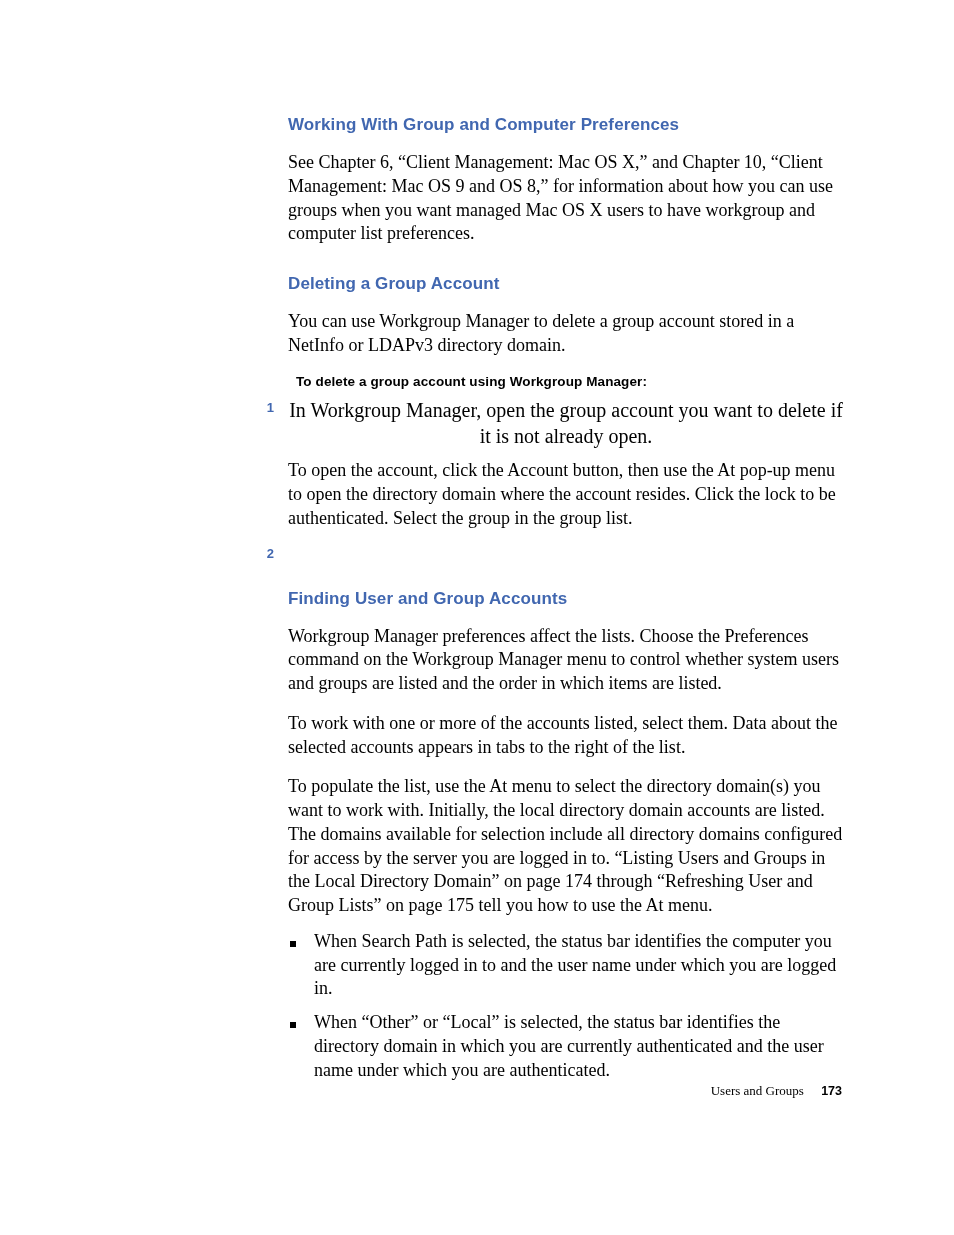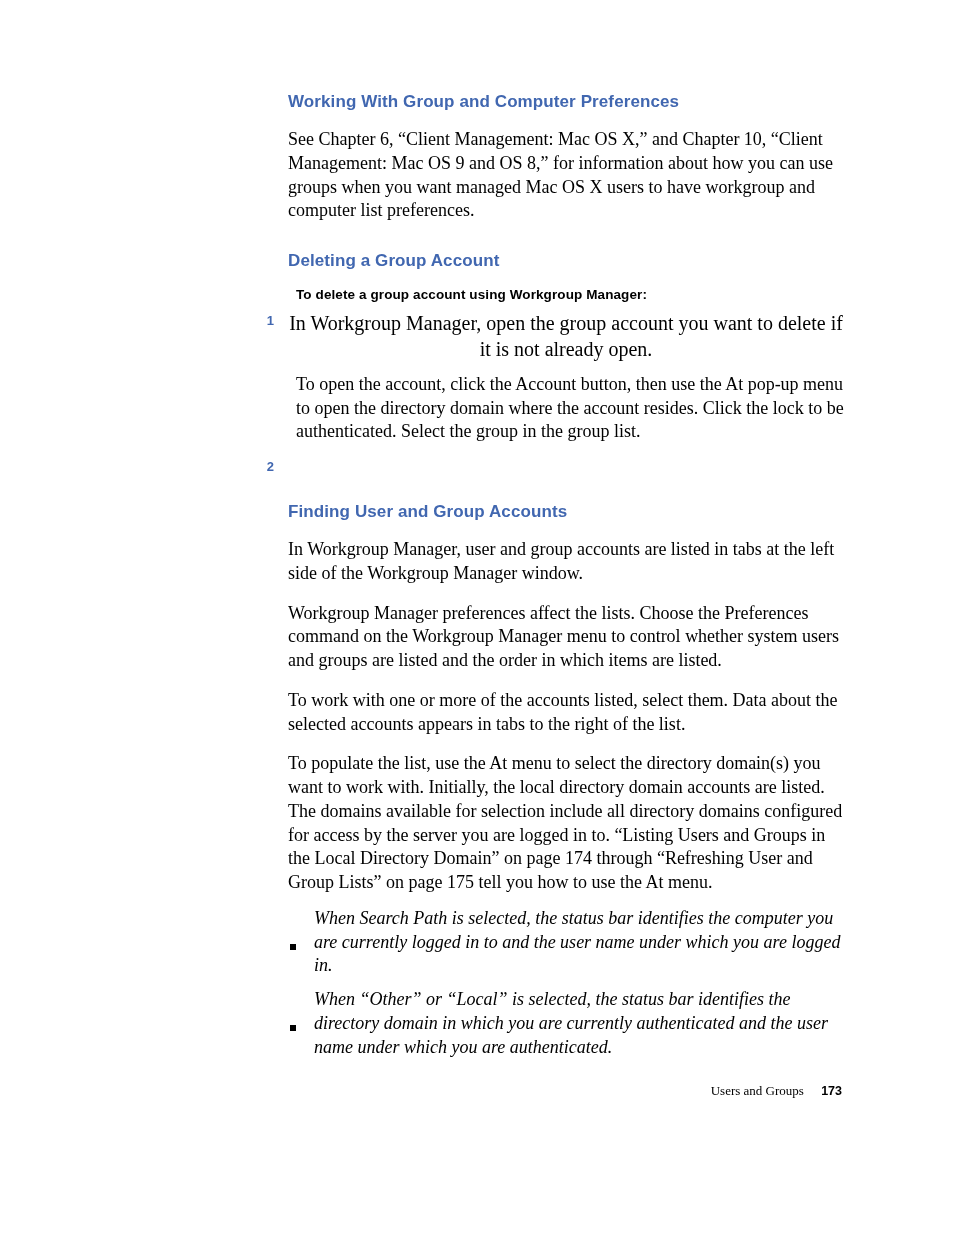--- a/index.html
+++ b/index.html
@@ -11,21 +11,21 @@
     height: 1235px;
     font-family: Garamond, "Adobe Garamond Pro", "Times New Roman", Times, serif;
     color: #000000;
     -webkit-font-smoothing: antialiased;
   }
   .page {
     position: relative;
     width: 954px;
     height: 1235px;
     box-sizing: border-box;
-    padding: 92px 110px 0 288px;
+    padding: 115px 110px 0 288px;
   }
   .heading {
     font-family: "Helvetica Neue", Helvetica, Arial, sans-serif;
     font-weight: 800;
     color: #4167b0;
     font-size: 17px;
     letter-spacing: 0.1px;
     margin: 0 0 10px 0;
     font-stretch: normal;
   }
@@ -65,27 +65,26 @@
     box-sizing: border-box;
   }
   .step-text {
     font-size: 20px;
     line-height: 1.32;
     text-align: center;
   }
   .step-sub {
     font-size: 18px;
     line-height: 1.32;
-    margin: 0 0 12px 8px;
+    margin: 0 0 12px 0;
   }
   .bullet-row {
     display: flex;
-    align-items: center;
+    align-items: flex-start;
     margin-bottom: 10px;
-    font-style: italic;
   }
   .bullet-mark {
     width: 24px;
     flex: none;
     color: #000;
     font-size: 11px;
     padding-top: 7px;
     padding-left: 2px;
   }
   .bullet-mark::before {
@@ -116,34 +115,34 @@
 </style>
 </head>
 <body>
 
 <div class="page">
 
   <h2 class="heading">Working With Group and Computer Preferences</h2>
   <p class="body-text">See Chapter 6, “Client Management: Mac OS X,” and Chapter 10, “Client Management: Mac OS 9 and OS 8,” for information about how you can use groups when you want managed Mac OS X users to have workgroup and computer list preferences.</p>
 
   <h2 class="heading section-gap">Deleting a Group Account</h2>
+  <p class="body-text">You can use Workgroup Manager to delete a group account stored in a NetInfo or LDAPv3 directory domain.</p>
   <div class="subhead">To delete a group account using Workgroup Manager:</div>
 
   <div class="step-row">
     <div class="step-num">1</div>
     <div class="step-text">In Workgroup Manager, open the group account you want to delete if it is not already open.</div>
   </div>
   <p class="step-sub">To open the account, click the Account button, then use the At pop-up menu to open the directory domain where the account resides. Click the lock to be authenticated. Select the group in the group list.</p>
 
   <div class="step-row">
     <div class="step-num">2</div>
   </div>
 
   <h2 class="heading section-gap">Finding User and Group Accounts</h2>
-  <p class="body-text">In Workgroup Manager, user and group accounts are listed in tabs at the left side of the Workgroup Manager window.</p>
   <p class="body-text">Workgroup Manager preferences affect the lists. Choose the Preferences command on the Workgroup Manager menu to control whether system users and groups are listed and the order in which items are listed.</p>
   <p class="body-text">To work with one or more of the accounts listed, select them. Data about the selected accounts appears in tabs to the right of the list.</p>
   <p class="body-text">To populate the list, use the At menu to select the directory domain(s) you want to work with. Initially, the local directory domain accounts are listed. The domains available for selection include all directory domains configured for access by the server you are logged in to. “Listing Users and Groups in the Local Directory Domain” on page 174 through “Refreshing User and Group Lists” on page 175 tell you how to use the At menu.</p>
 
   <div class="bullet-row">
     <div class="bullet-mark"></div>
     <div class="bullet-text">When Search Path is selected, the status bar identifies the computer you are currently logged in to and the user name under which you are logged in.</div>
   </div>
   <div class="bullet-row">
     <div class="bullet-mark"></div>

